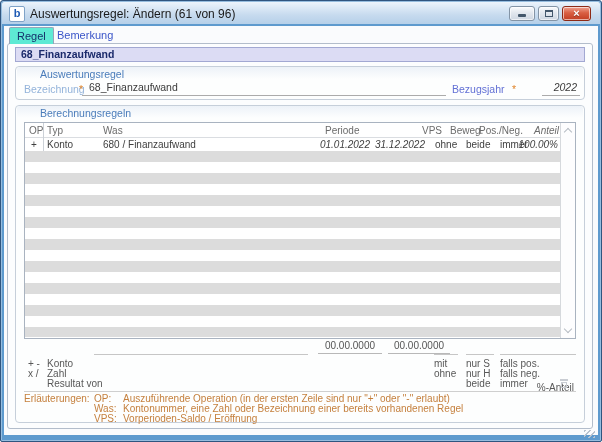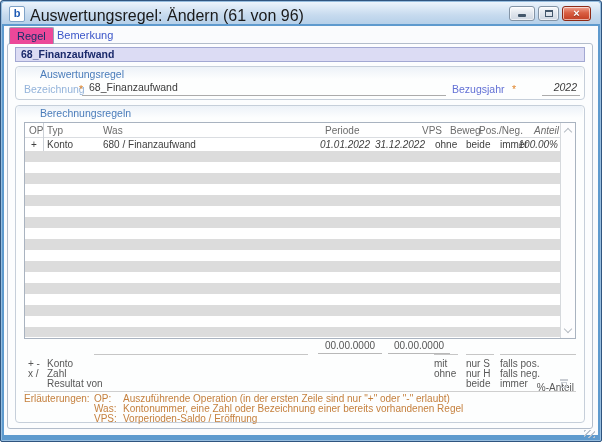--- a/index.html
+++ b/index.html
@@ -6,37 +6,37 @@
   .window{position:relative;width:602px;height:442px;box-sizing:border-box;overflow:hidden;
     font-family:"Liberation Sans","DejaVu Sans",sans-serif;
     background:#5e9ace;border:1px solid #30557f;border-radius:3px 3px 2px 2px;
     box-shadow:inset 0 0 0 1px rgba(255,255,255,.35);}
   
   .titlebar{position:absolute;left:1px;top:1px;right:1px;height:22px;
     background:linear-gradient(#ecf4fc,#c6daee 60%,#b6d0e9);border-radius:2px 2px 0 0;}
   .app-icon{position:absolute;left:7px;top:4px;width:14px;height:14px;background:#ffffff;
     border:1px solid #7fa3c8;border-radius:2px;font-weight:bold;font-size:11px;line-height:13px;
     color:#1e5ab4;text-align:center;}
-  .win-title{position:absolute;left:28px;top:5px;font-size:16px;color:#1a1a1a;white-space:nowrap;text-align:center;}
+  .win-title{position:absolute;left:28px;top:5px;font-size:12px;color:#1a1a1a;white-space:nowrap;text-align:center;}
   .winbtn{position:absolute;top:4px;height:15px;border:1px solid #8394a6;border-radius:3px;
     background:linear-gradient(#fbfcfd,#e2e7ee 45%,#ced7e2);box-sizing:border-box;
     box-shadow:inset 0 0 0 1px rgba(255,255,255,.6);}
   .btn-min{right:65px;width:26px;}
   .btn-max{right:41px;width:21px;}
   .btn-close{right:9px;width:29px;background:linear-gradient(#f0a392,#d95f43 45%,#c23d22);border-color:#8e2a16;}
   .glyph-minbar{position:absolute;left:50%;margin-left:-4px;bottom:3px;width:8px;height:3px;background:#43576b;border-radius:1px;}
   .glyph-maxrect{position:absolute;left:50%;top:50%;margin:-4px 0 0 -4px;width:8px;height:7px;
     border:1px solid #43576b;border-top-width:2px;box-sizing:border-box;}
   .glyph-close{position:absolute;left:0;right:0;top:0;text-align:center;font-weight:bold;
     font-size:11px;line-height:13px;color:#ffffff;text-shadow:0 1px 1px rgba(0,0,0,.35);}
   
   .client{position:absolute;left:3px;top:25px;right:3px;bottom:6px;background:#fafbfd;}
   
   .tab{position:absolute;font-size:11px;z-index:4;white-space:nowrap;}
-  .tab-active{left:8px;top:26px;height:16px;line-height:16px;padding:0 7px;background:#ec4899;
+  .tab-active{left:8px;top:26px;height:16px;line-height:16px;padding:0 7px;background:#5eead4;
     border:1px solid #96a5b9;border-bottom:none;border-radius:2px 2px 0 0;color:#15306b;}
   .tab-inactive{left:50px;top:27px;height:15px;line-height:15px;padding:0 6px;color:#3a55c8;}
   
   .panel{position:absolute;left:6px;top:42px;width:586px;height:386px;background:#fcfdfe;
     border:1px solid #b3bdcb;border-radius:3px;box-sizing:border-box;z-index:2;}
   .rule-bar{position:absolute;left:7px;top:3px;width:570px;height:15px;background:#dcdcf4;
     border:1px solid #a2a8d2;box-sizing:border-box;font-size:10.5px;font-weight:bold;
     color:#1b2a6b;line-height:13px;padding-left:5px;}
   .groupbox{position:absolute;border:1px solid #c6cfda;border-radius:4px;background:#fdfefe;box-sizing:border-box;}
   .groupbox::before{content:"";position:absolute;left:1px;right:1px;top:0;height:12px;

